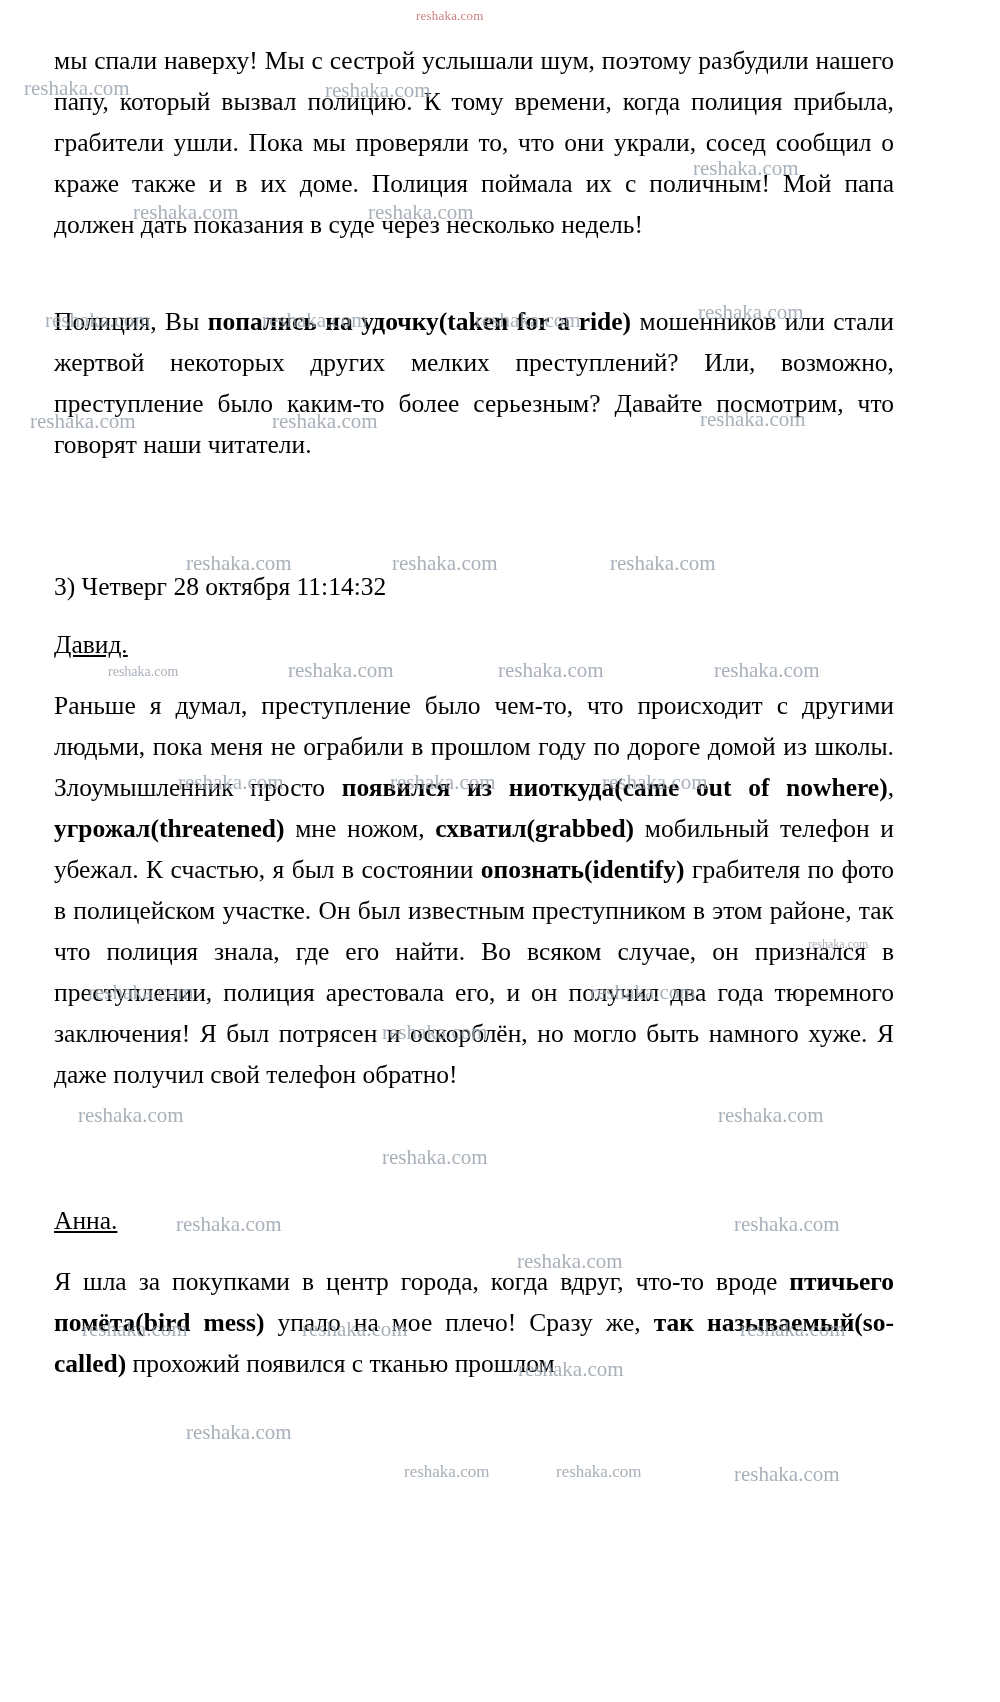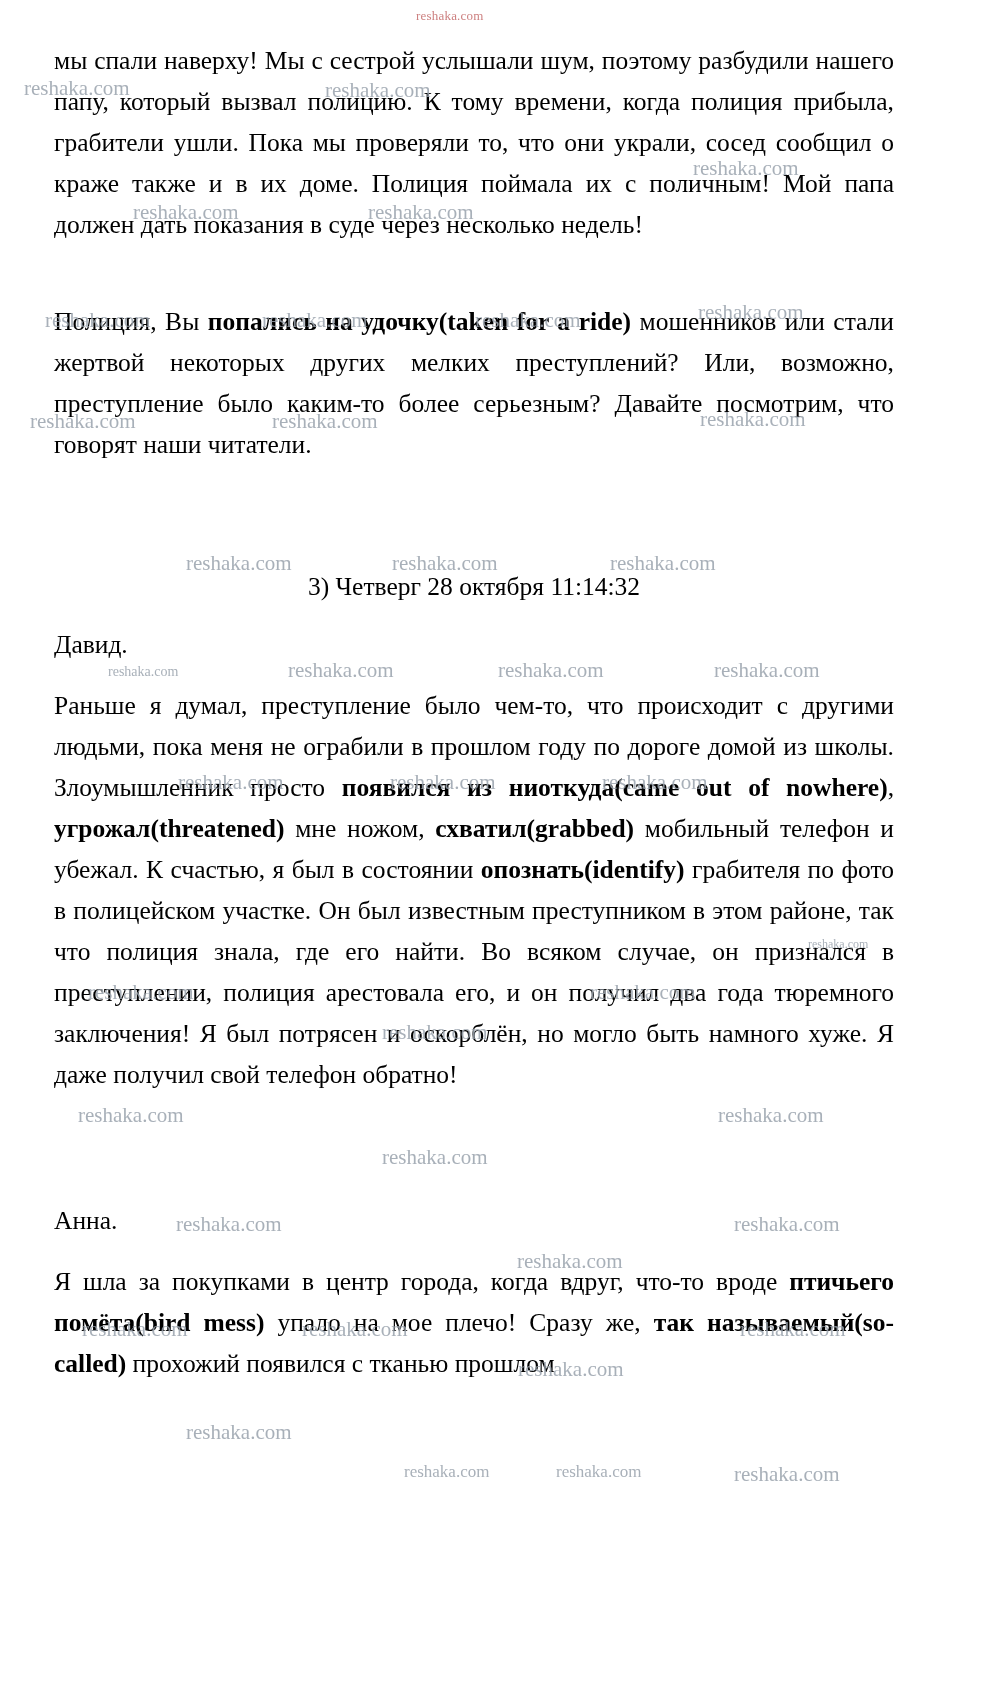--- a/index.html
+++ b/index.html
@@ -37,27 +37,28 @@
   }
   .b { font-weight: bold; }
   .gap-sm { height: 20px; }
   .gap-md { height: 56px; }
   .gap-lg { height: 86px; }
   .gap-xl { height: 104px; }
   .heading {
     font-size: 25.5px;
     line-height: 36px;
     margin: 0;
-    text-align: center;
+    text-align: left;
   }
   .name-line {
     font-size: 25.5px;
     line-height: 40px;
     margin: 0;
     text-align: left;
+    text-decoration: underline;
   }
   
   .wm {
     position: absolute;
     color: #9aa3ad;
     font-family: "Liberation Serif", serif;
     white-space: nowrap;
     pointer-events: none;
     opacity: 0.85;
   }

